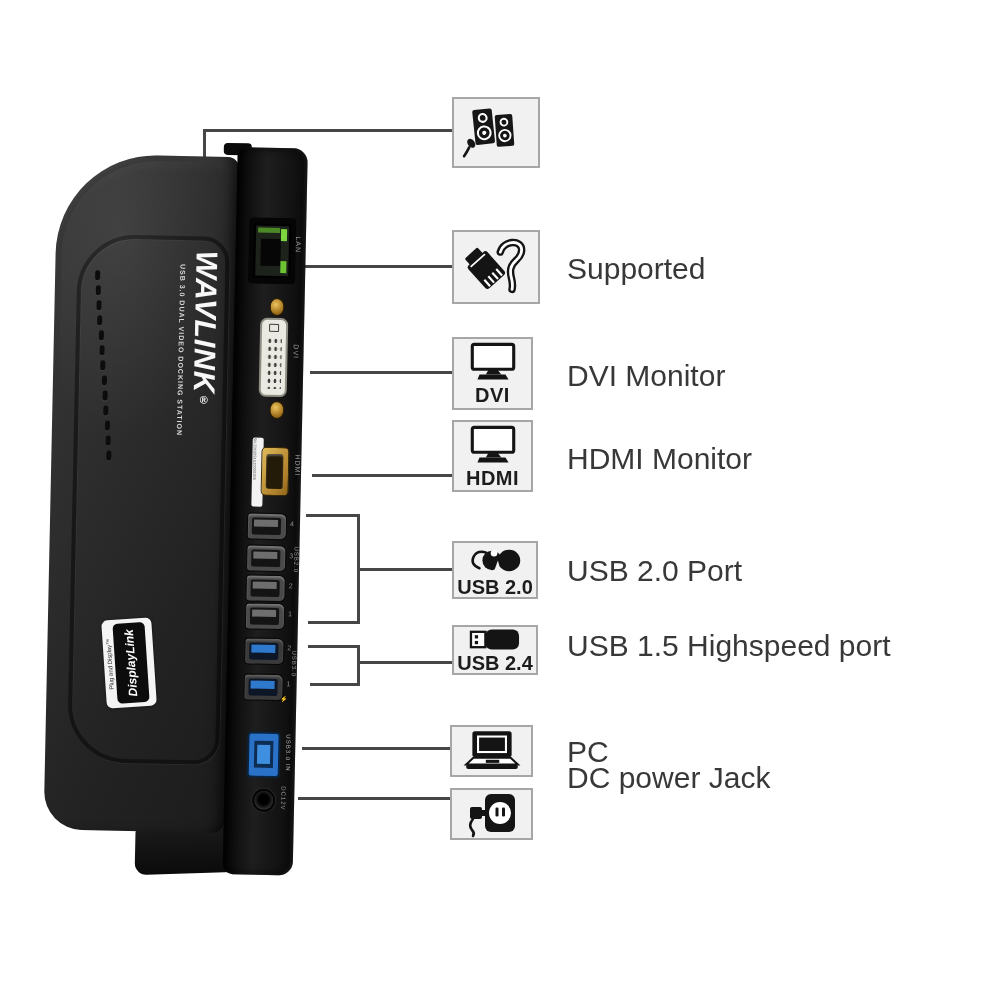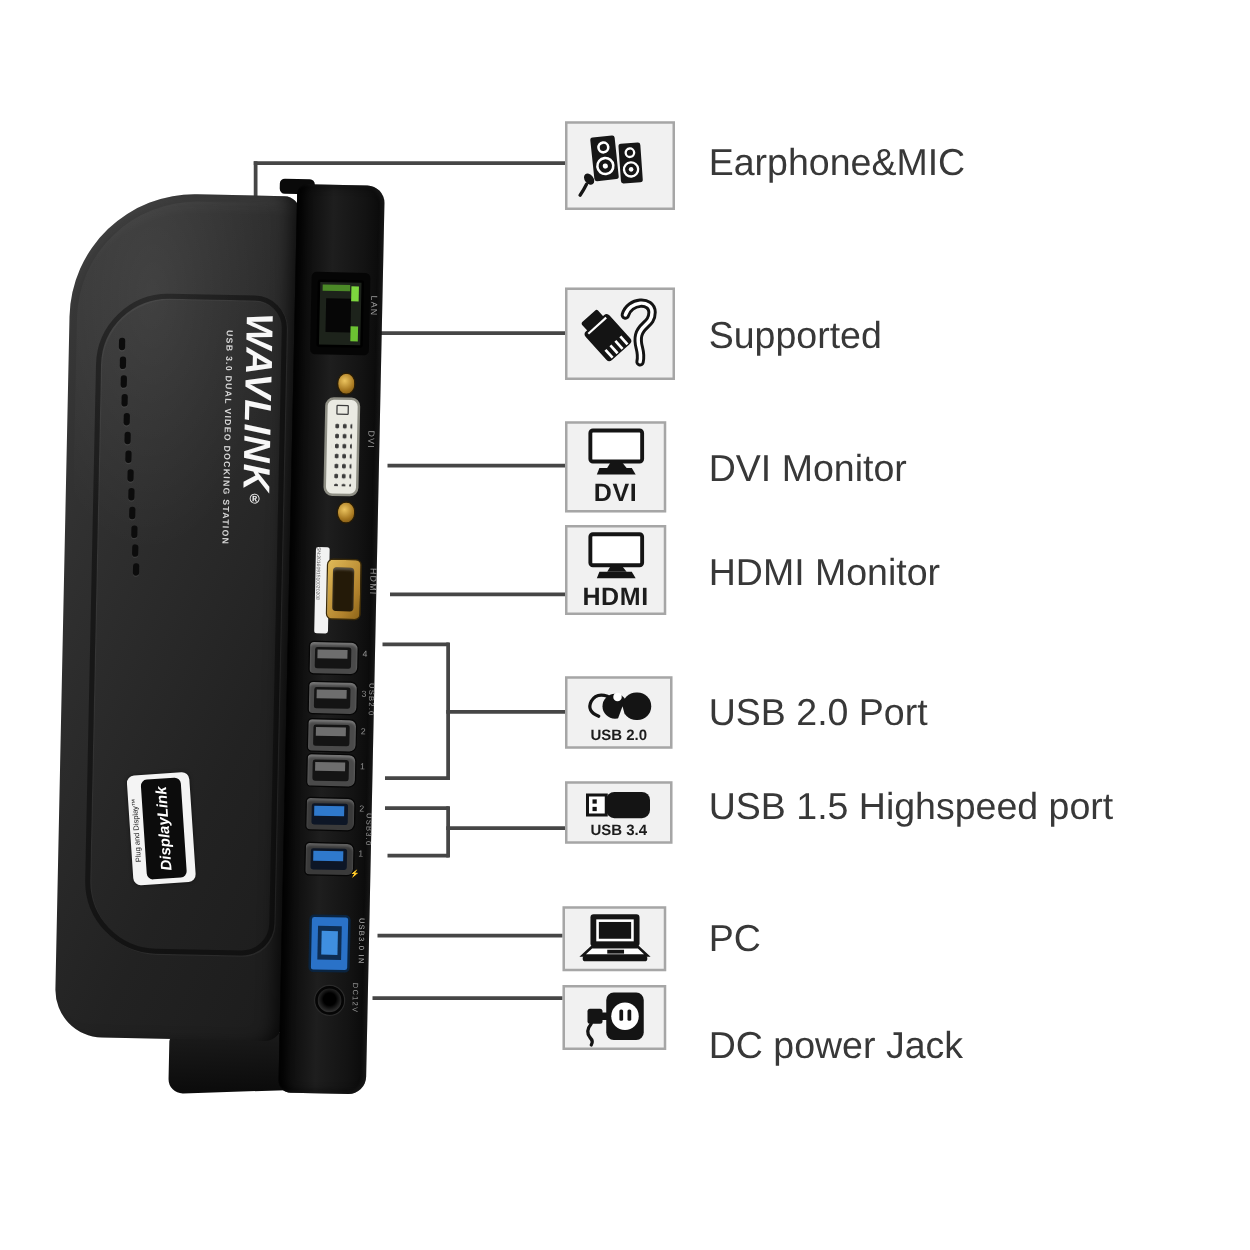--- a/index.html
+++ b/index.html
@@ -9,21 +9,21 @@
 
   
   .line { position:absolute; background:#464646; }
 
   
   .ibox { position:absolute; background:#f1f1f1; border:2px solid #a6a6a6;
           display:flex; flex-direction:column; align-items:center; justify-content:center; }
   .ibox svg { display:block; }
   .badge { font-weight:bold; color:#1c1c1c; line-height:1; margin-top:1px; }
   .badge.big { font-size:20px; letter-spacing:0.5px; }
-  .badge.small { font-size:12px; }
+  .badge.small { font-size:20px; }
 
   
   .lbl { position:absolute; left:567px; font-size:30px; color:#383838; line-height:34px; white-space:nowrap; }
   .sub { color:#1878be; white-space:normal; width:432px; }
 
   
   #device { position:absolute; left:54px; top:140px; width:258px; height:742px;
             transform:rotate(1.2deg); transform-origin:50% 0; }
   #face { position:absolute; left:4px; top:16px; width:182px; height:676px;
           border-radius:100px 12px 14px 38px;
@@ -204,21 +204,21 @@
     <div class="badge small">USB 2.0</div>
   </div>
 
   <div class="ibox" style="left:452px;top:625px;width:86px;height:50px;">
     <svg width="60" height="26" viewBox="0 0 60 26">
       <rect x="5" y="5" width="15" height="16" fill="#fff" stroke="#141414" stroke-width="2.4"></rect>
       <rect x="9" y="8.5" width="3.4" height="3.4" fill="#141414"></rect>
       <rect x="9" y="14.5" width="3.4" height="3.4" fill="#141414"></rect>
       <rect x="20" y="2.5" width="35" height="21" rx="6.5" fill="#141414"></rect>
     </svg>
-    <div class="badge small">USB 3.4</div>
+    <div class="badge small">USB 2.4</div>
   </div>
 
   <div class="ibox" style="left:450px;top:725px;width:83px;height:52px;">
     <svg width="62" height="44" viewBox="0 0 60 42">
       <rect x="11" y="2" width="38" height="25" rx="2.5" fill="#141414"></rect>
       <rect x="15.5" y="6" width="29" height="17" fill="#fff"></rect>
       <rect x="17.5" y="8" width="25" height="13" fill="#141414"></rect>
       <path d="M5,34 L12,27.5 L48,27.5 L55,34 Z" fill="#fff" stroke="#141414" stroke-width="2"></path>
       <rect x="24" y="29.5" width="13" height="3" fill="#141414"></rect>
       <rect x="5" y="34" width="50" height="4.5" rx="2" fill="#141414"></rect>
@@ -230,28 +230,27 @@
       <rect x="20" y="4" width="30" height="38" rx="6" fill="#141414"></rect>
       <circle cx="35" cy="23" r="11" fill="#fff"></circle>
       <rect x="30.5" y="17.5" width="3" height="9" rx="1.2" fill="#141414"></rect>
       <rect x="37" y="17.5" width="3" height="9" rx="1.2" fill="#141414"></rect>
       <rect x="5" y="17" width="12" height="12" rx="2" fill="#141414"></rect>
       <rect x="15" y="20" width="8" height="6" fill="#141414"></rect>
       <path d="M8,29 Q3,35 7,40 Q10,43 8,46" fill="none" stroke="#141414" stroke-width="2.6" stroke-linecap="round"></path>
     </svg>
   </div>
 
-  <div class="lbl" style="top:114px;">Earphone&amp;MIC</div>
   <div class="lbl" style="top:252px;">Supported</div>
   <div class="lbl" style="top:442px;">HDMI Monitor</div>
   <div class="lbl" style="top:359px;">DVI Monitor</div>
   <div class="lbl" style="top:554px;text-align:center;">USB 2.0 Port</div>
   <div class="lbl" style="top:629px;">USB 1.5 Highspeed port</div>
   <div class="lbl" style="top:735px;">PC</div>
-  <div class="lbl" style="top:820px;">DC power Jack</div>
+  <div class="lbl" style="top:761px;">DC power Jack</div>
 
   <div id="device">
     <div id="stand"></div>
     <div id="face"></div>
     <div id="groove"></div>
     <div id="sheen"></div>
     <div id="toptab"></div>
     <div id="strip"></div>
 
     <div class="vent" style="left:44px;top:132px;"></div>

